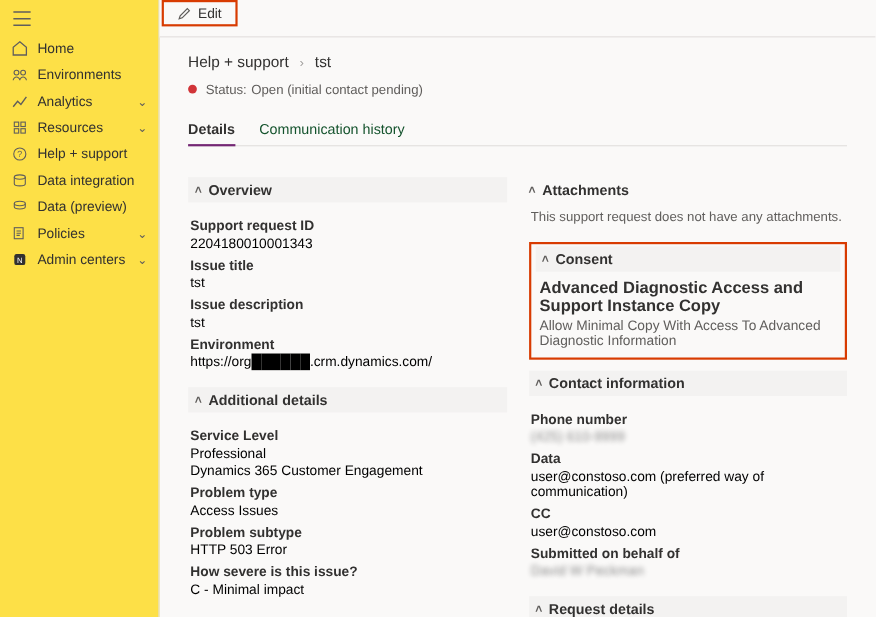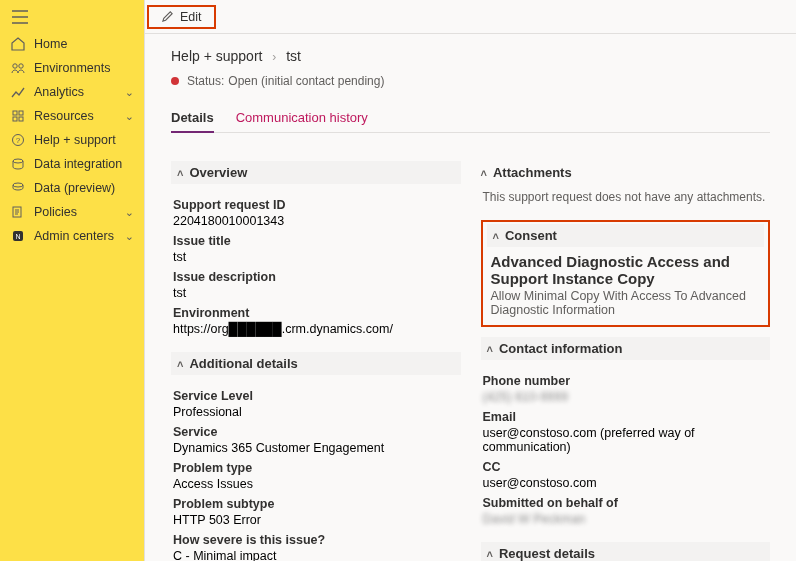--- a/index.html
+++ b/index.html
@@ -6,31 +6,31 @@
   html, body { margin:0; padding:0; font-family: "Segoe UI", Arial, sans-serif; font-size:13px; color:#323130; background:#faf9f8; width:796px; height:561px; overflow:hidden;}
   .app { display:flex; height:561px; }
   
   .sidebar { width:145px; background:#fde047; border-right:1px solid #e1dfdd; display:flex; flex-direction:column; padding-top:6px;}
   .hamburger { padding:4px 12px 8px 12px; }
   .sb-item { display:flex; align-items:center; padding:5px 10px; font-size:12.5px; color:#323130; cursor:pointer; gap:8px;}
   .sb-item .icon { width:16px; display:inline-flex; justify-content:center; color:#605e5c;}
   .sb-item .chev { margin-left:auto; color:#605e5c; font-size:11px;}
   
   .main { flex:1; display:flex; flex-direction:column; }
-  .toolbar { height:34px; border-bottom:1px solid #e1dfdd; display:flex; align-items:center; padding:0 2px; background:#faf9f8;}
+  .toolbar { height:34px; border-bottom:1px solid #e1dfdd; display:flex; align-items:flex-start; padding:0 2px; background:#faf9f8;}
   .edit-btn { display:inline-flex; align-items:center; gap:6px; padding:3px 12px; border:2px solid #d83b01; font-size:12.5px; color:#323130; background:#fff0; cursor:pointer;}
   .content { flex:1; padding:14px 26px 10px 26px; overflow:hidden;}
   .breadcrumb { font-size:14px; color:#323130; margin-bottom:10px;}
   .breadcrumb .bc-sep { color:#a19f9d; padding:0 6px; font-size:12px;}
   .breadcrumb .bc-item { color:#323130;}
   .status-row { display:flex; align-items:center; gap:8px; font-size:12px; color:#605e5c; margin-bottom:18px;}
   .status-dot { width:8px; height:8px; border-radius:50%; background:#d13438; }
   
   .tabs { display:flex; gap:22px; border-bottom:1px solid #e1dfdd; margin-bottom:28px;}
-  .tab { padding:4px 0 6px 0; font-size:13px; color:#be185d; cursor:pointer; }
+  .tab { padding:4px 0 6px 0; font-size:13px; color:#14532d; cursor:pointer; }
   .tab.active { color:#323130; font-weight:600; border-bottom:2px solid #742774; margin-bottom:-1px;}
   
   .cols { display:flex; gap:20px; }
   .col { flex:1; min-width:0;}
   
   .section { margin-bottom:10px; }
   .sec-head { display:flex; align-items:center; gap:6px; background:#f3f2f1; padding:4px 6px; font-weight:600; font-size:13px; }
   .sec-head.plain { background:transparent; padding-left:0;}
   .sec-head .carat { font-size:11px; color:#605e5c; }
   .sec-body { padding:8px 2px 6px 2px; }
@@ -195,21 +195,20 @@
           </div>
 
           <div class="section">
             <div class="sec-head">
               <span class="carat">˄</span>
               <span>Additional details</span>
             </div>
             <div class="sec-body">
               <div class="field-label">Service Level</div>
               <div class="field-value">Professional</div>
-              <div class="field-label">Service</div>
               <div class="field-value">Dynamics 365 Customer Engagement</div>
               <div class="field-label">Problem type</div>
               <div class="field-value">Access Issues</div>
               <div class="field-label">Problem subtype</div>
               <div class="field-value">HTTP 503 Error</div>
               <div class="field-label">How severe is this issue?</div>
               <div class="field-value">C - Minimal impact</div>
             </div>
           </div>
         </div>
@@ -233,21 +232,21 @@
           </div>
 
           <div class="section">
             <div class="sec-head">
               <span class="carat">˄</span>
               <span>Contact information</span>
             </div>
             <div class="sec-body">
               <div class="field-label">Phone number</div>
               <div class="field-value blur">(425) 610-9999</div>
-              <div class="field-label">Email</div>
+              <div class="field-label">Data</div>
               <div class="field-value">user@constoso.com (preferred way of communication)</div>
               <div class="field-label">CC</div>
               <div class="field-value">user@constoso.com</div>
               <div class="field-label">Submitted on behalf of</div>
               <div class="field-value blur">David W Peckman</div>
             </div>
           </div>
 
           <div class="section">
             <div class="sec-head">

